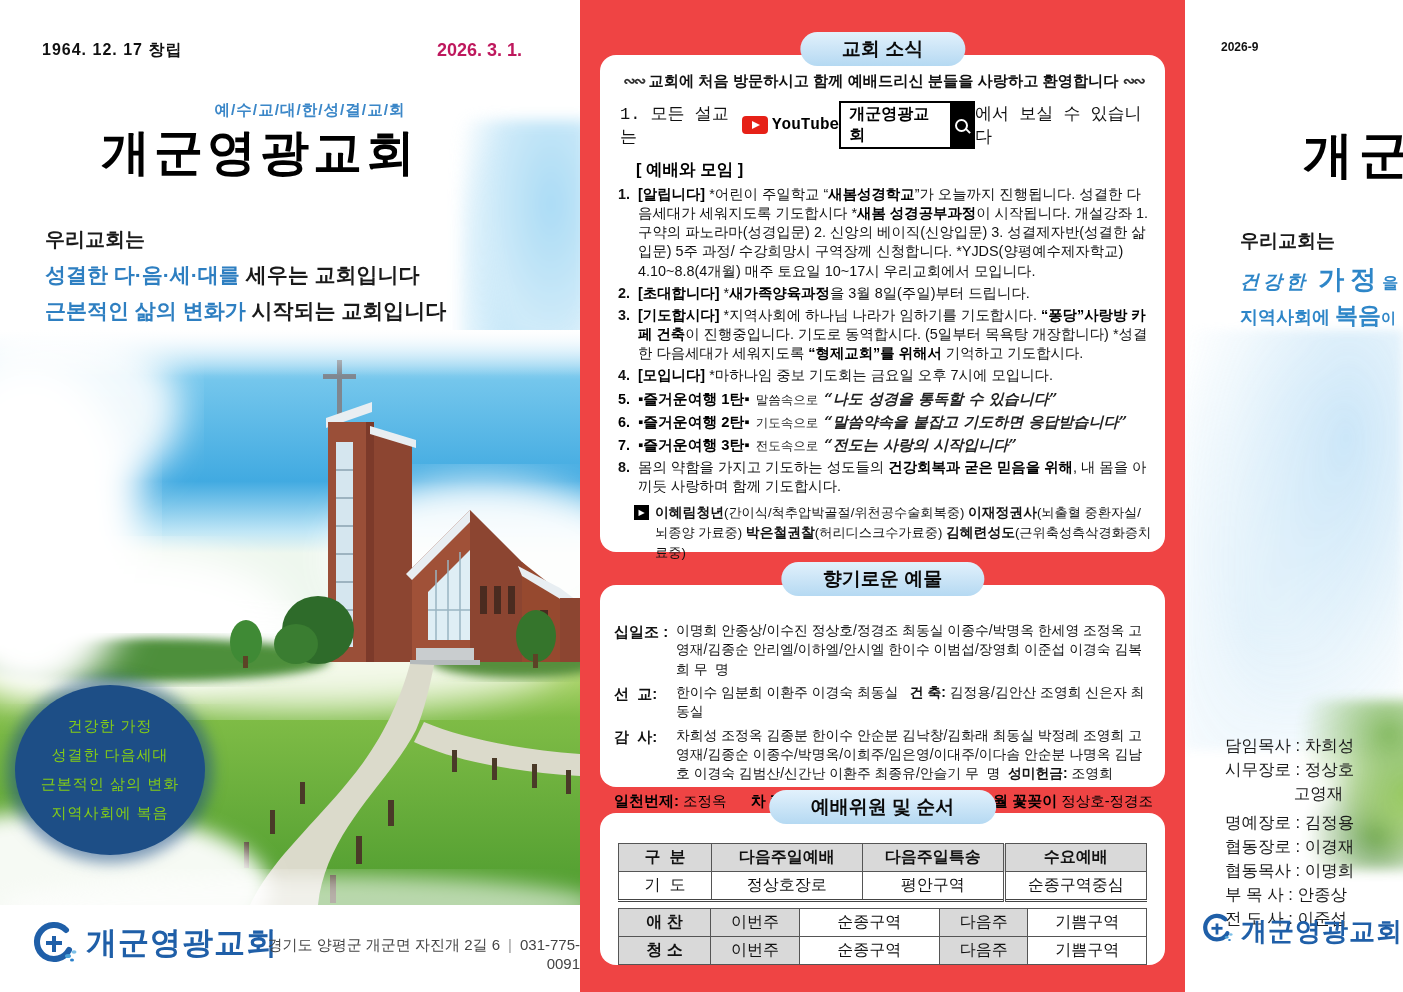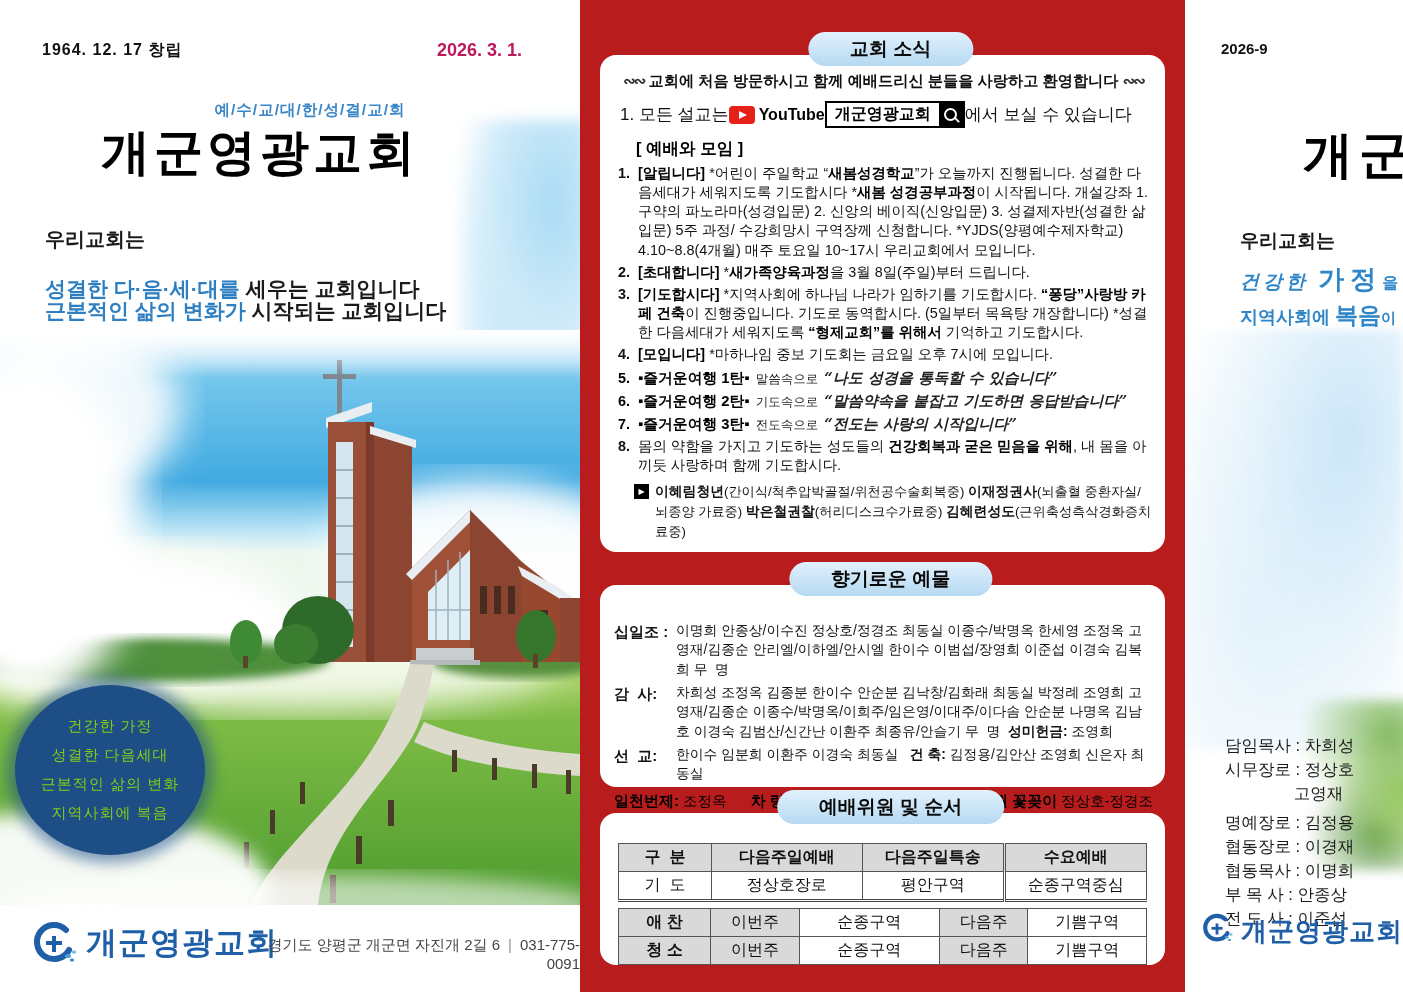--- a/index.html
+++ b/index.html
@@ -1,31 +1,31 @@
 <!DOCTYPE html>
 <html><head>
 <meta charset="utf-8">
 <style>
   html,body{margin:0;padding:0;}
   body{font-family:"Liberation Sans",sans-serif;background:#ffffff;}
   .page{position:relative;width:1403px;height:992px;overflow:hidden;background:#fff;}
   .panel{position:absolute;top:0;height:992px;}
   .panel-left{left:0;width:580px;background:#fff;}
-  .panel-center{left:580px;width:605px;background:#b91c1c;padding-left:16px;}
+  .panel-center{left:580px;width:605px;background:#ef4444;}
   .panel-right{left:1185px;width:218px;background:#fff;overflow:hidden;}
 
   
   .founded{position:absolute;left:42px;top:40px;font-size:16px;font-weight:bold;letter-spacing:1px;color:#111;}
   .issue-date{position:absolute;left:437px;top:40px;font-size:18px;font-weight:bold;color:#be185d;}
   .denom{position:absolute;left:150px;top:100px;width:320px;text-align:center;color:#3b87c8;font-weight:bold;font-size:15.5px;letter-spacing:1px;}
   .big-title{position:absolute;left:0;top:120px;width:520px;text-align:center;font-size:49px;font-weight:bold;letter-spacing:4px;color:#000;}
   .intro{position:absolute;left:45px;top:226px;font-size:20px;font-weight:bold;color:#1a1a1a;}
   .slogan{position:absolute;left:45px;font-size:21px;font-weight:bold;color:#1a1a1a;white-space:nowrap;}
   .slogan .acc{color:#2e7fc1;}
-  .s1{top:275px;} .s2{top:297px;}
+  .s1{top:261px;} .s2{top:297px;}
   .splash-left{position:absolute;right:-10px;top:120px;width:130px;height:280px;filter:blur(7px);opacity:.75;
     background:radial-gradient(ellipse at 70% 30%,#8fd0f2 0%,#bfe4f7 45%,transparent 75%),
                radial-gradient(ellipse at 40% 75%,#a9dcf6 0%,transparent 70%);}
   .photo{position:absolute;left:0;top:330px;width:580px;height:575px;}
   .vision-blob{position:absolute;left:15px;top:355px;width:190px;height:170px;background:#1d4e86;border-radius:50%;
     box-shadow:0 0 14px 8px rgba(29,78,134,.55);display:flex;flex-direction:column;justify-content:center;align-items:center;gap:10px;}
   .vision-blob div{color:#84cc16;font-size:15px;letter-spacing:1px;}
   .footer-left{position:absolute;left:0;top:912px;width:580px;height:60px;}
   .logo-ic{position:absolute;left:28px;top:8px;}
   .logo-text-l{position:absolute;left:86px;top:10px;font-size:31px;font-weight:bold;color:#1f5fa8;letter-spacing:1px;}
@@ -35,21 +35,21 @@
   
   .pill{position:absolute;left:50%;transform:translateX(-50%);background:linear-gradient(180deg,#e2f1fc 0%,#b5d9f2 100%);
     border-radius:17px;padding:4px 42px;font-size:19px;font-weight:bold;color:#0a0a0a;white-space:nowrap;z-index:3;}
   .p1{top:32px;} .p2{top:562px;} .p3{top:790px;}
   .wbox{position:absolute;left:20px;width:565px;background:#fff;border-radius:16px;z-index:1;box-sizing:border-box;}
   .box1{top:55px;height:497px;padding:16px 12px 8px 14px;}
   .box2{top:585px;height:202px;padding:32px 12px 6px 14px;}
   .box3{top:813px;height:152px;padding:30px 18px 8px 18px;}
   .welcome{text-align:center;font-weight:bold;font-size:15.2px;color:#111;}
   .flour{color:#333;font-size:15px;letter-spacing:-2px;}
-  .ytline{display:flex;align-items:center;margin:9px 0 0 6px;font-size:17px;color:#111;gap:0;}
+  .ytline{display:flex;align-items:center;margin:9px 0 0 6px;font-size:17px;color:#111;gap:0;font-family:Liberation Mono, monospace;}
   .yt-badge{display:inline-flex;align-items:center;gap:4px;}
   .yt-play{width:26px;height:18px;background:#e62117;border-radius:4px;position:relative;display:inline-block;}
   .yt-play::after{content:"";position:absolute;left:10px;top:5px;border-left:8px solid #fff;border-top:4px solid transparent;border-bottom:4px solid transparent;}
   .yt-word{font-weight:bold;font-size:16px;color:#000;}
   .yt-search{display:inline-flex;align-items:stretch;border:2px solid #000;}
   .yt-q{padding:1px 8px;font-weight:bold;font-size:16px;background:#fff;color:#000;}
   .yt-mag{width:24px;background:#000;display:flex;align-items:center;justify-content:center;position:relative;}
   .mag-g{width:9px;height:9px;border:2px solid #fff;border-radius:50%;position:relative;}
   .mag-g::after{content:"";position:absolute;width:6px;height:2px;background:#fff;transform:rotate(45deg);right:-5px;bottom:-2px;}
   .meet-h{font-weight:bold;font-size:16.5px;margin:10px 0 4px 22px;color:#000;}
@@ -77,21 +77,21 @@
   table{border-collapse:collapse;margin:0 auto;}
   .t1{margin-bottom:6px;border-bottom:3px double #444;}
   td,th{border:1px solid #555;white-space:pre;text-align:center;font-size:16px;padding:3px 6px;color:#111;}
   th{background:#d9d9d9;font-weight:bold;}
   .gr{background:#d9d9d9;}
   .dbl{border-left:3px double #555;}
   .c0{width:92px;} .c1{width:150px;} .c2{width:138px;} .c3{width:138px;}
   .d0{width:92px;} .d1{width:84px;} .d2{width:146px;} .d3{width:84px;} .d4{width:118px;}
 
   
-  .issue-no{position:absolute;left:36px;top:40px;font-size:15px;font-weight:bold;color:#111;}
+  .issue-no{position:absolute;left:36px;top:40px;font-size:12px;font-weight:bold;color:#111;}
   .big-title-r{position:absolute;left:118px;top:122px;font-size:50px;font-weight:bold;letter-spacing:6px;color:#000;white-space:nowrap;}
   .intro-r{position:absolute;left:55px;top:228px;font-size:19px;font-weight:bold;color:#1a1a1a;}
   .slog-r1{position:absolute;left:55px;top:262px;white-space:nowrap;color:#2e86c8;font-weight:bold;}
   .slog-r1 .a{font-size:19px;letter-spacing:4px;font-style:italic;}
   .slog-r1 .b{font-size:26px;letter-spacing:6px;}
   .slog-r1 .c{font-size:16px;}
   .slog-r2{position:absolute;left:55px;top:300px;white-space:nowrap;color:#2e86c8;font-weight:bold;}
   .slog-r2 .a{font-size:18px;}
   .slog-r2 .b{font-size:23px;}
   .slog-r2 .c{font-size:15px;}
@@ -330,26 +330,26 @@
     </div>
 
     <div class="pill p2">향기로운 예물</div>
 
     <div class="wbox box2">
       <div class="off-row">
         <span class="olbl">십일조 :</span>
         <span class="oval">이명희 안종상/이수진 정상호/정경조 최동실 이종수/박명옥 한세영 조정옥 고영재/김종순 안리엘/이하엘/안시엘 한이수 이범섭/장영희 이준섭 이경숙 김복희 무  명</span>
       </div>
       <div class="off-row">
+        <span class="olbl">선  교:</span>
+        <span class="oval"><span>한이수 임분희 이환주 이경숙 최동실   </span><b>건 축:</b><span> 김정용/김안산 조영희 신은자 최동실</span></span>
+      </div>
+      <div class="off-row">
         <span class="olbl">감  사:</span>
         <span class="oval"><span>차희성 조정옥 김종분 한이수 안순분 김낙창/김화래 최동실 박정례 조영희 고영재/김종순 이종수/박명옥/이희주/임은영/이대주/이다솜 안순분 나명옥 김남호 이경숙 김범산/신간난 이환주 최종유/안슬기 무  명  </span><b>성미헌금:</b><span> 조영희</span></span>
-      </div>
-      <div class="off-row">
-        <span class="olbl">선  교:</span>
-        <span class="oval"><span>한이수 임분희 이환주 이경숙 최동실   </span><b>건 축:</b><span> 김정용/김안산 조영희 신은자 최동실</span></span>
       </div>
       <div class="off-last">
         <span><b>일천번제:</b><span style="white-space:pre"> 조정옥      </span><b>차 량:</b><span> 최동실</span></span>
         <span class="right"><b>3월 꽃꽂이</b><span> 정상호-정경조</span></span>
       </div>
       <div class="off-note">*우리교회는 온전한 십일조와 합당한 감사헌금, 성결한 선교헌금으로 드립니다</div>
     </div>
 
     <div class="pill p3">예배위원 및 순서</div>
 

